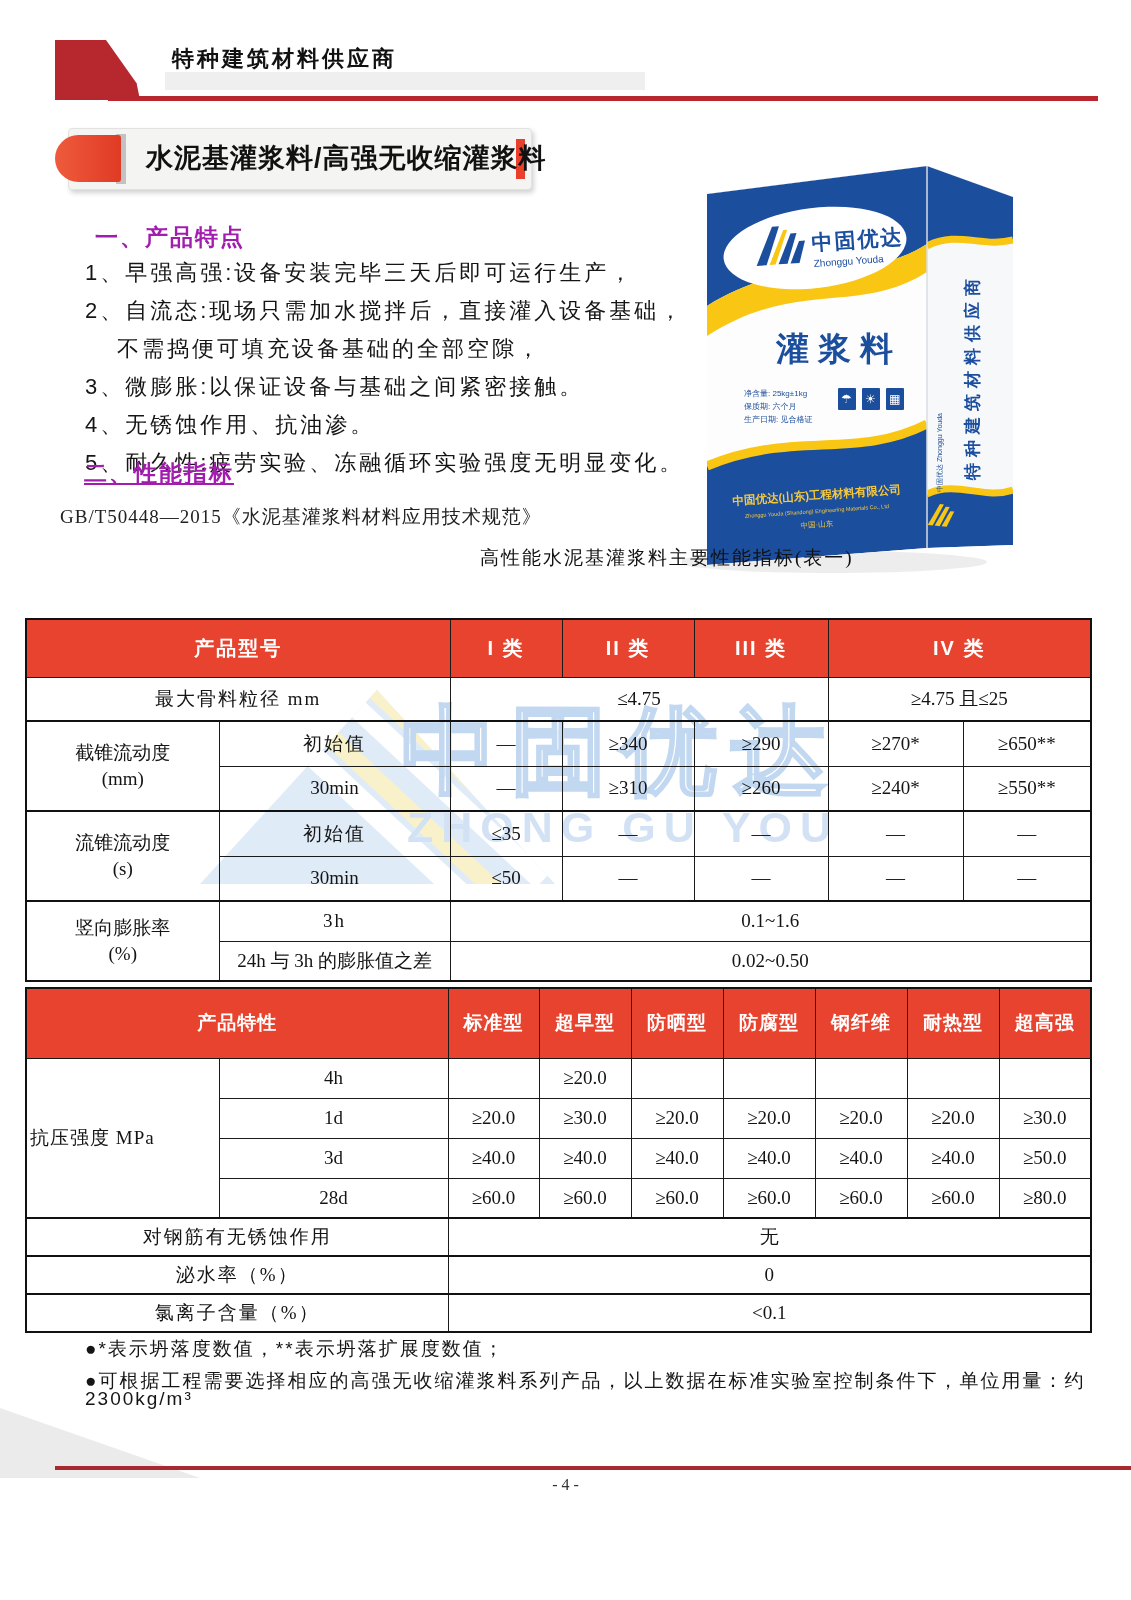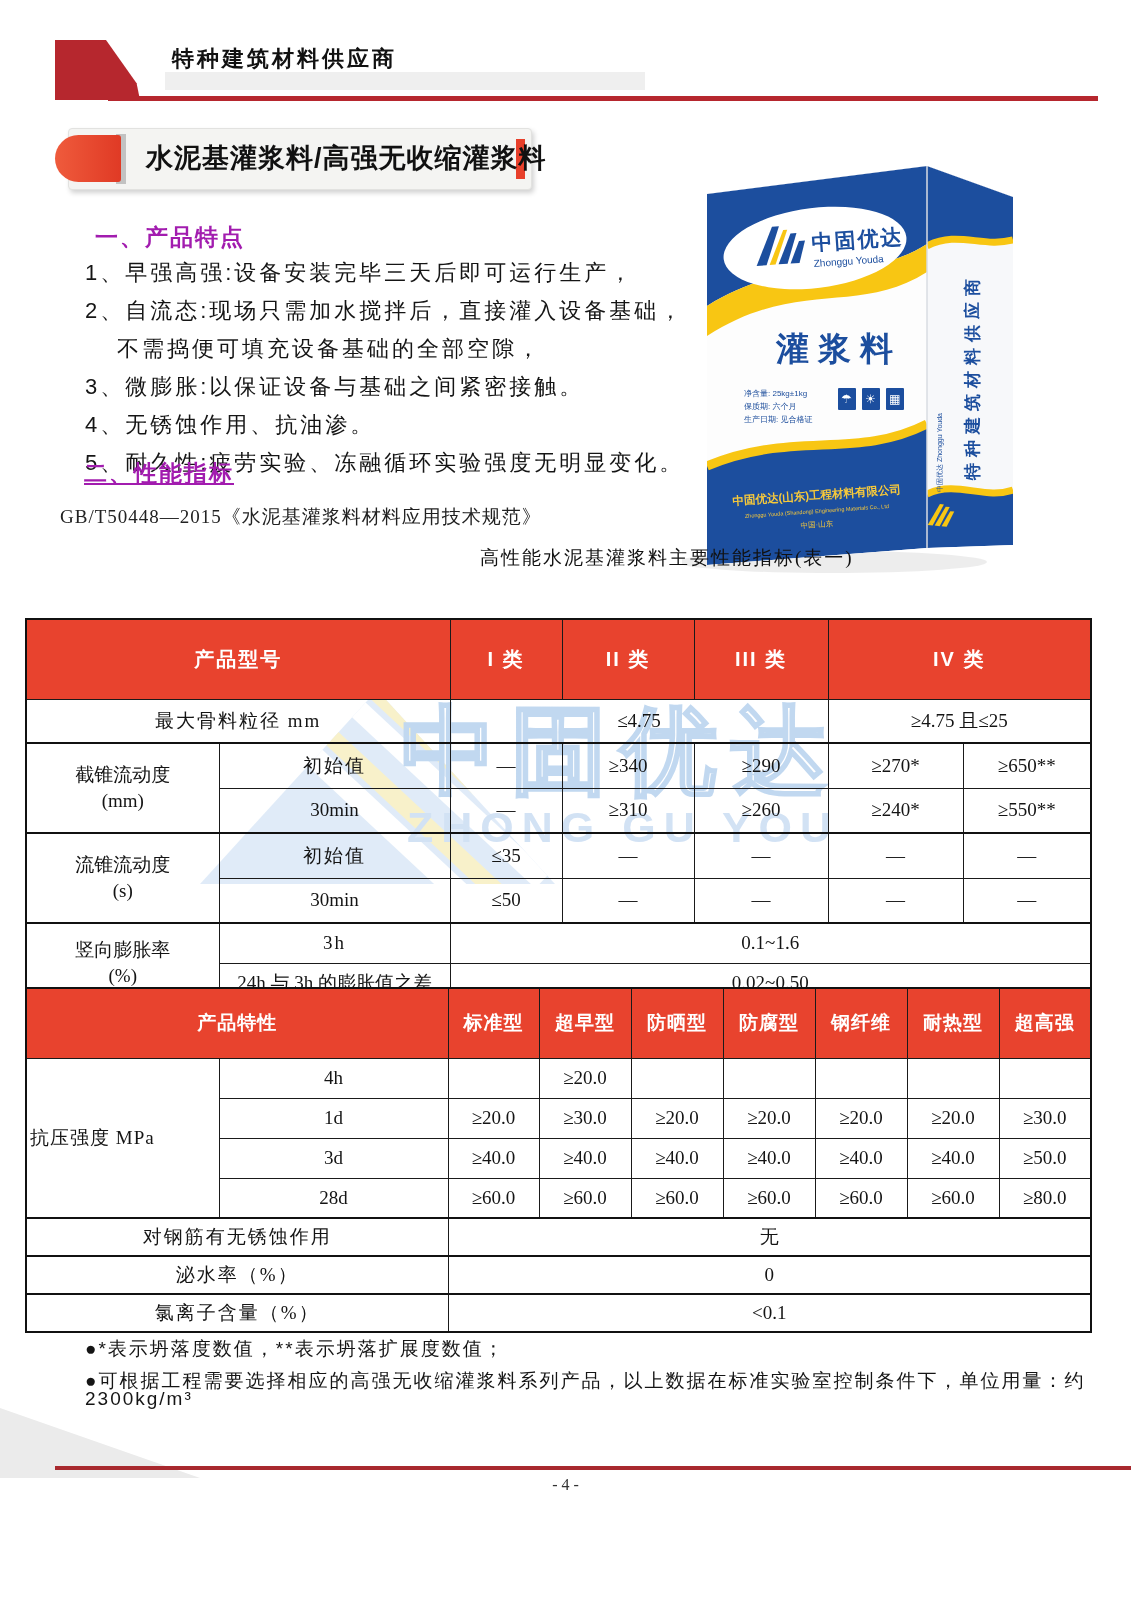--- a/index.html
+++ b/index.html
@@ -39,21 +39,21 @@
   .spec{position:absolute;border-collapse:collapse;table-layout:fixed;width:1065px;
         font-family:"Liberation Serif","DejaVu Serif",serif;color:#141414;background:transparent;}
   .spec th,.spec td{border:1px solid #1a1a1a;text-align:center;vertical-align:middle;
         font-size:19px;padding:0;overflow:hidden;}
   .spec{border:2px solid #111;}
   .spec .hdr th{background:#E8432E;color:#ffffff;border-color:#1a1a1a;
         font-family:"Liberation Sans","DejaVu Sans",sans-serif;font-weight:bold;
         font-size:20px;letter-spacing:2px;}
   #table1{left:25px;top:618px;}
   #table2{left:25px;top:987px;}
-  .r66{height:80px;} .r70{height:70px;padding-left:25px;} .r44{height:44px;} .r45{height:45px;}
+  .r66{height:58px;} .r70{height:70px;padding-left:25px;} .r44{height:44px;} .r45{height:45px;}
   .r40{height:40px;} .r38{height:38px;}
   .tsep td{border-top:2px solid #111;}
   .grp div{line-height:1.35;}
   .small{font-size:18px;letter-spacing:0;}
   .lab{letter-spacing:2px;}
   #table2 .grp{text-align:left;padding-left:3px;letter-spacing:1px;}
   #table2 .hdr th{font-size:19px;letter-spacing:1px;}
 
   
   .note{position:absolute;left:85px;font-size:19px;letter-spacing:2px;color:#151515;}

